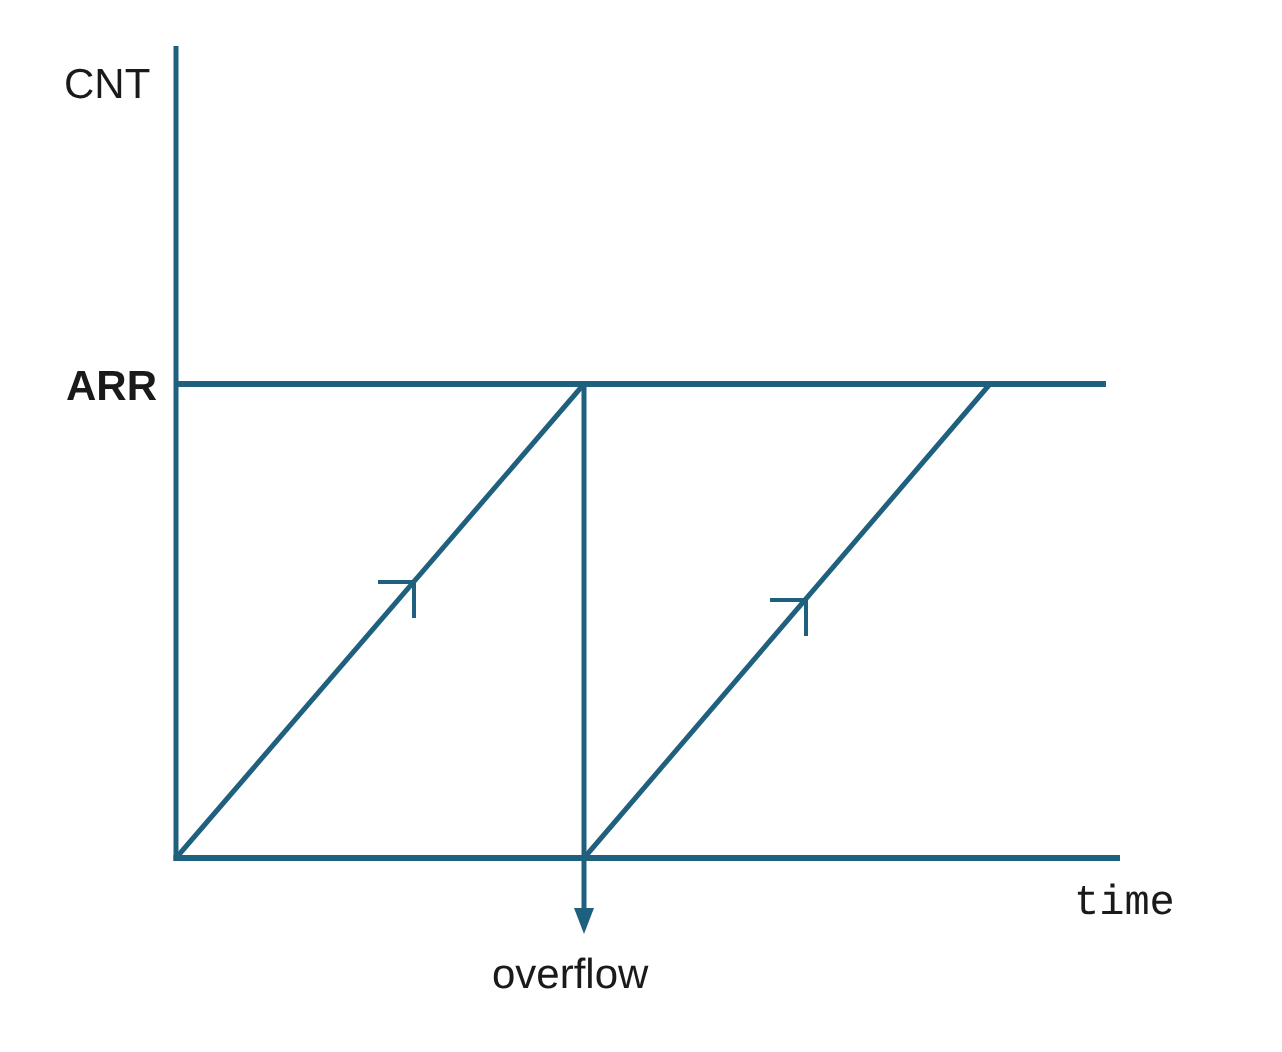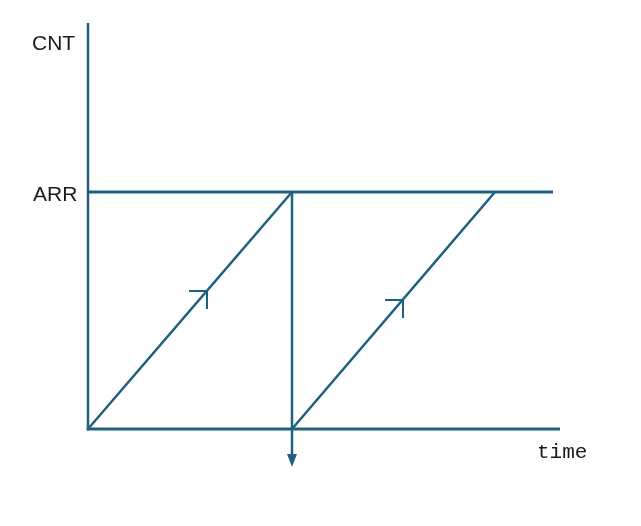--- a/index.html
+++ b/index.html
@@ -22,21 +22,21 @@
   }
   .lbl {
     position: absolute;
     color: #1a1a1a;
     font-size: 21px;
     line-height: 1.2;
     white-space: nowrap;
     user-select: none;
   }
   .lbl-cnt      { left: 32px;  top: 30px;  }
-  .lbl-arr      { left: 33px;  top: 181px; }
+  .lbl-arr      { left: 33px;  top: 181px; font-weight: bold; }
   .lbl-time     { left: 537px; top: 440px; font-family: Liberation Mono, monospace; }
   .lbl-overflow { left: 246px; top: 475px; }
 </style>
 </head>
 <body>
 
 <div class="diagram-wrap">
 
   <svg width="641" height="526" viewBox="0 0 641 526">
 
@@ -58,14 +58,15 @@
 
     <polygon points="292,467 287,454 297,454" stroke="none" fill="#20607f"></polygon>
   </svg>
 
   <span class="lbl lbl-cnt">CNT</span>
 
   <span class="lbl lbl-arr">ARR</span>
 
   <span class="lbl lbl-time">time</span>
 
+  <span class="lbl lbl-overflow">overflow</span>
 
 </div>
 
 </body></html>

